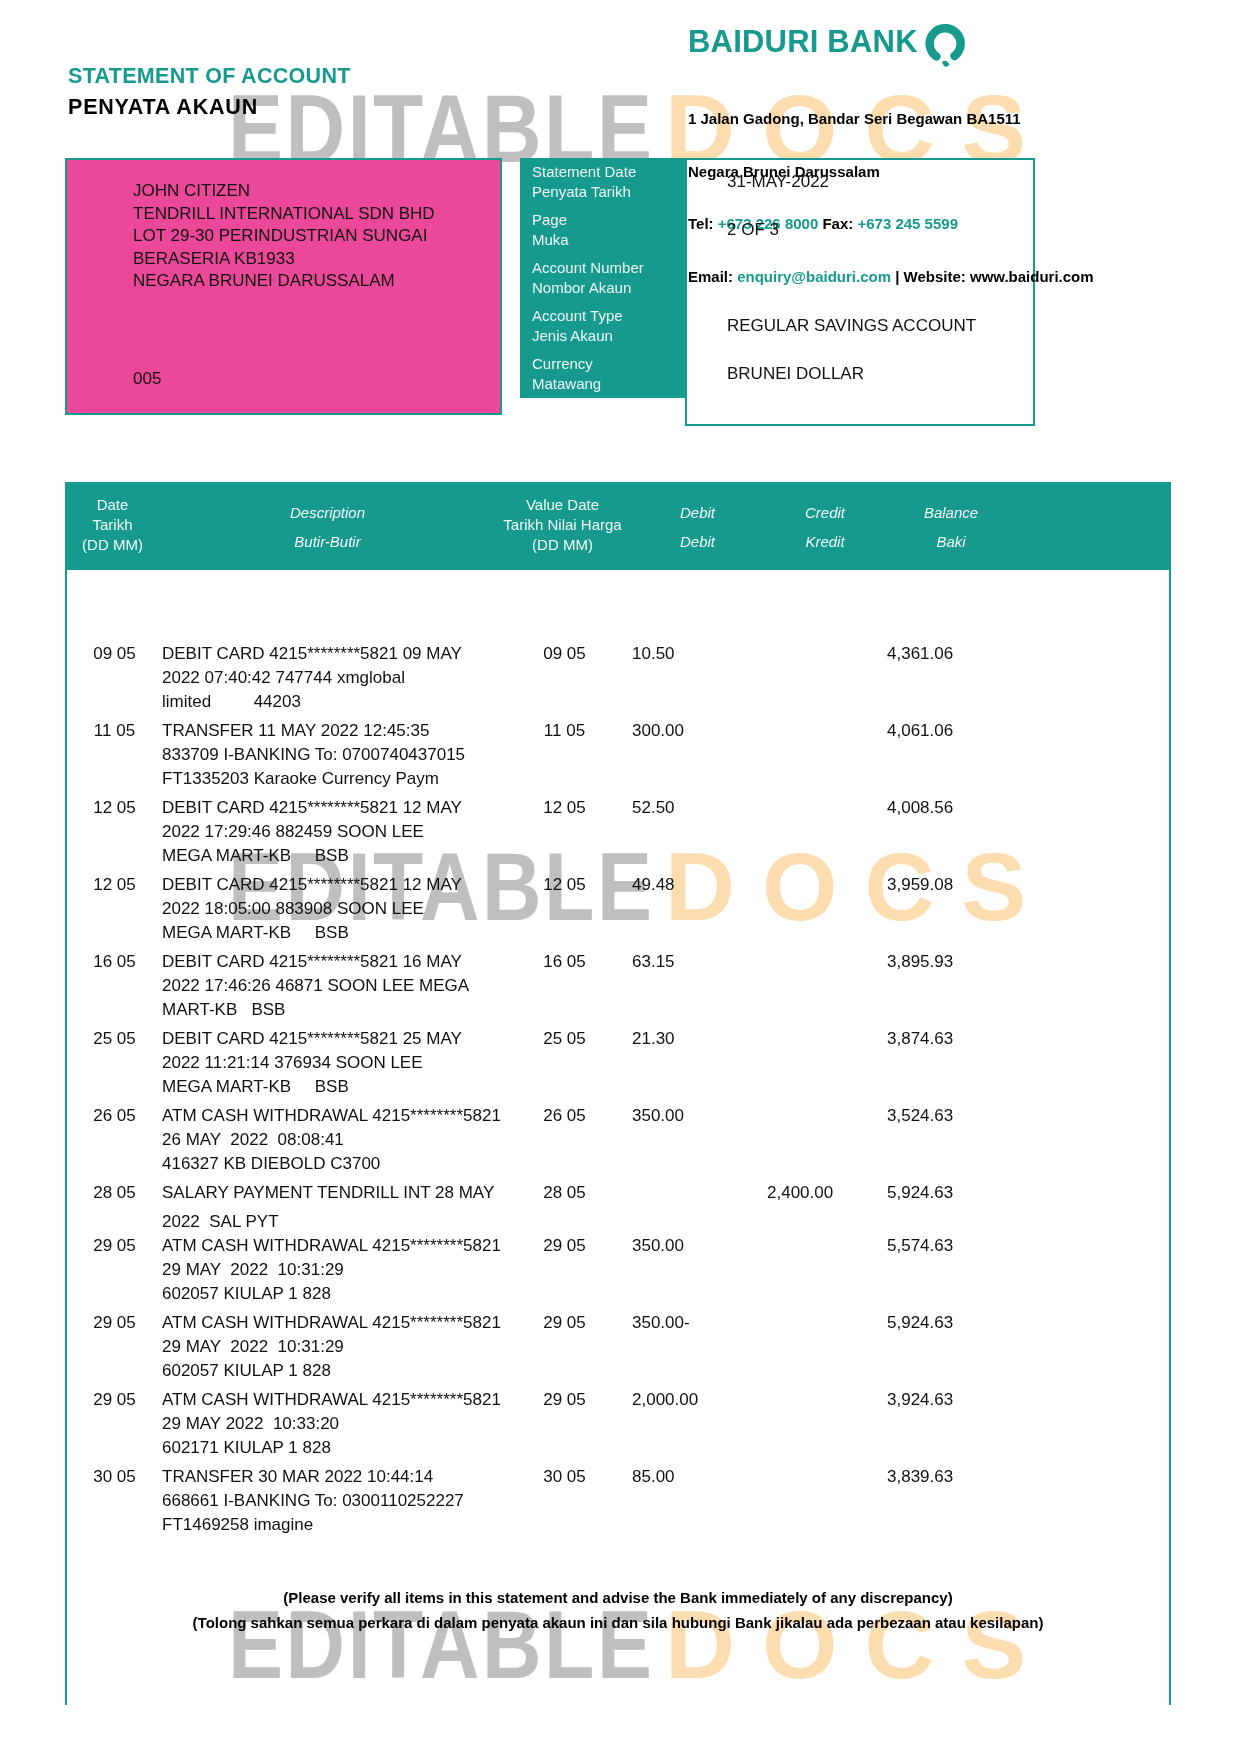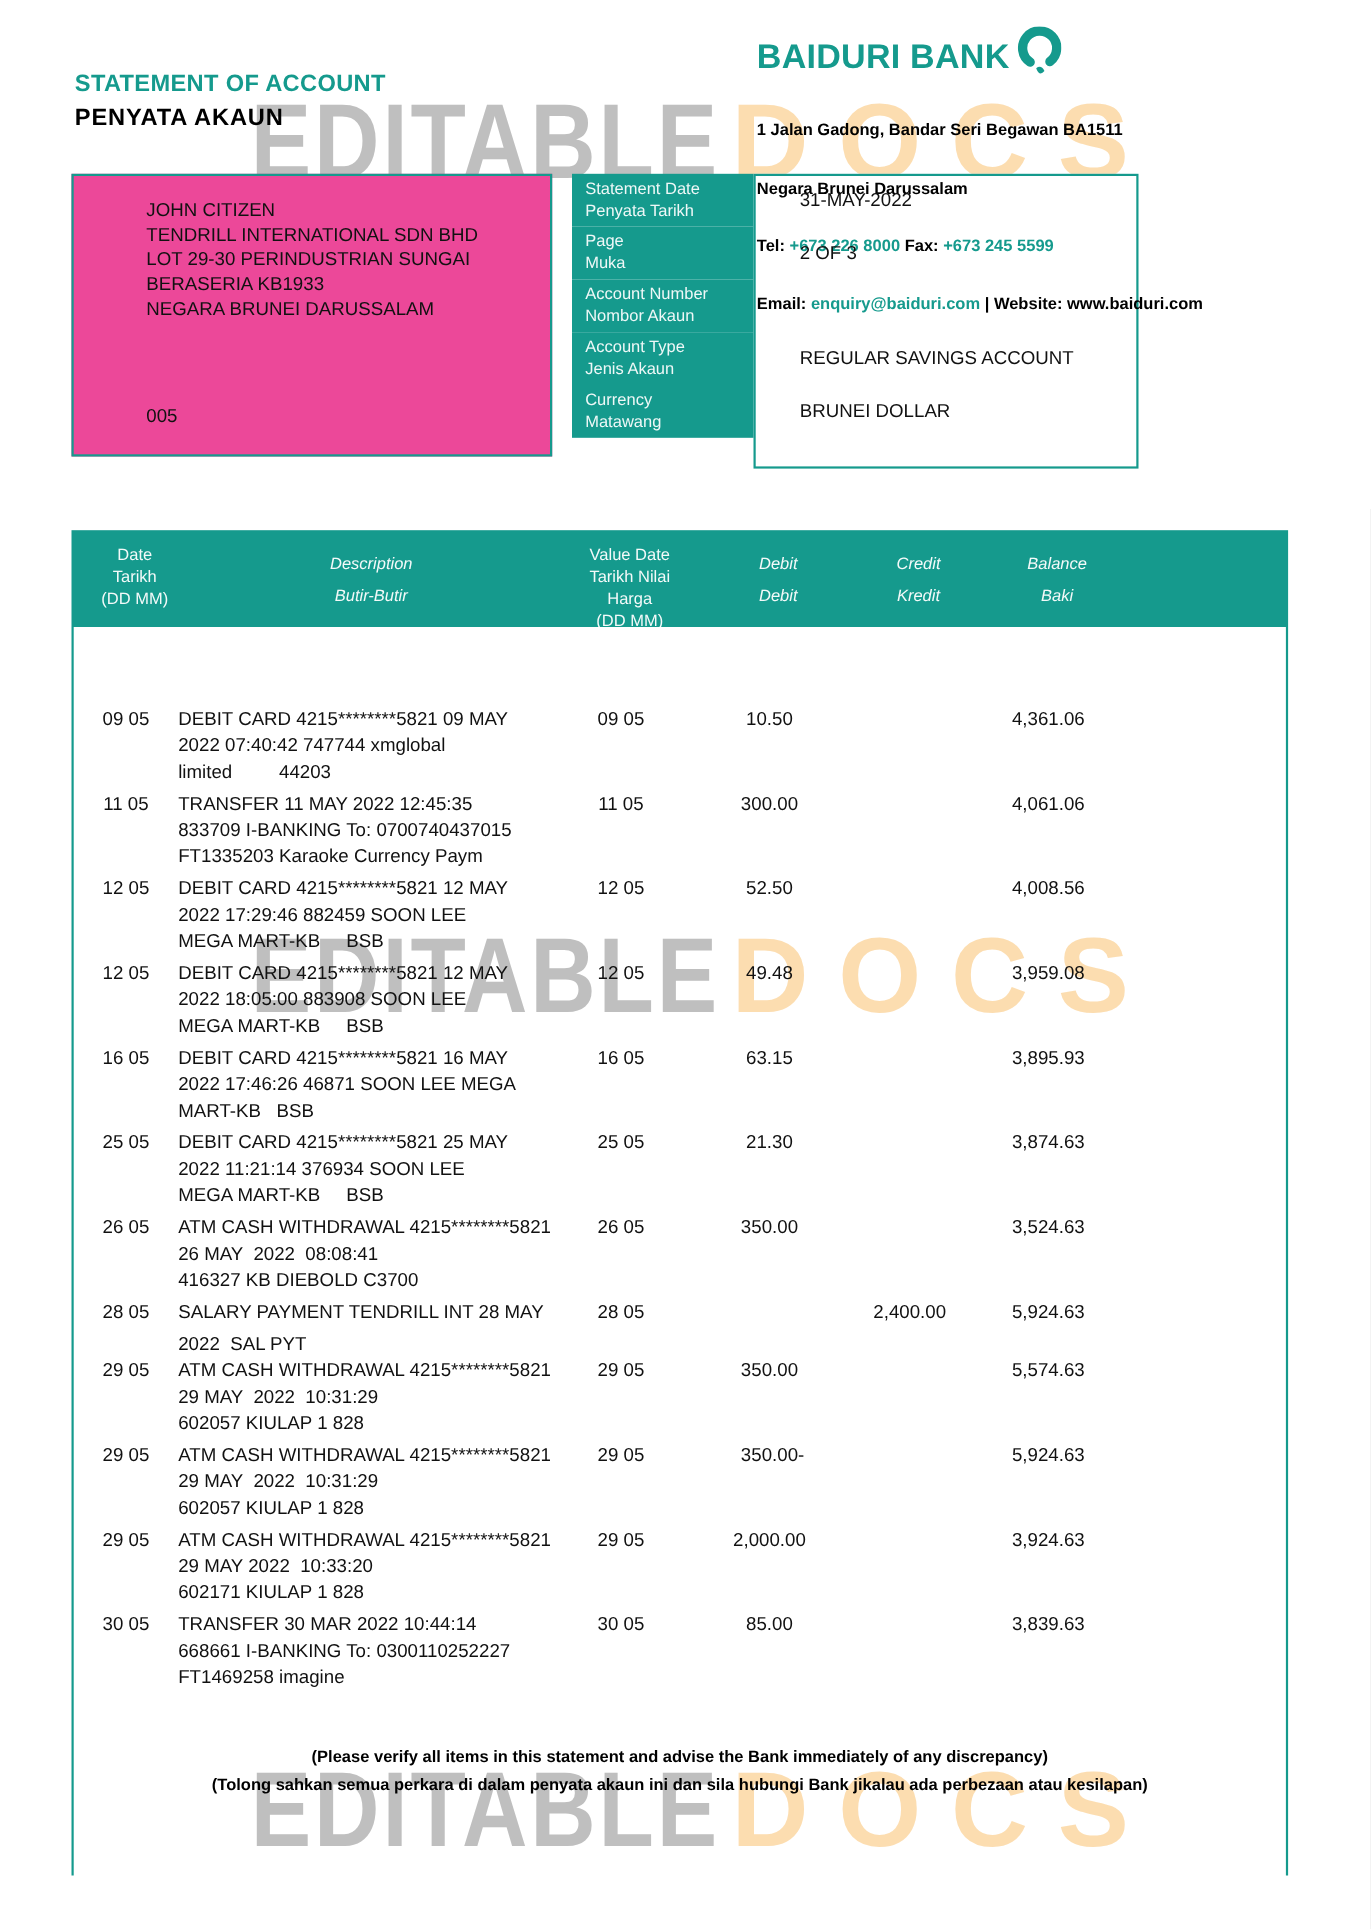--- a/index.html
+++ b/index.html
@@ -17,21 +17,21 @@
     position:absolute;left:0;top:0;font-size:97px;font-weight:800;line-height:1;
     letter-spacing:3px;transform:scaleX(.85);transform-origin:left top;
     color:rgba(138,138,138,.55);white-space:nowrap;
   }
   .wm-word2{
     position:absolute;left:437px;top:0;font-size:97px;font-weight:800;line-height:1;
     letter-spacing:27px;color:rgba(247,166,48,.38);white-space:nowrap;
   }
   
   .brand{position:absolute;left:688px;top:24px;z-index:2;}
-  .logo-row{display:flex;align-items:flex-end;gap:7px;}
+  .logo-row{display:flex;align-items:flex-start;gap:7px;}
   .logo-text{font-size:31px;font-weight:800;color:var(--teal);letter-spacing:0.2px;}
   .brand-address{margin-top:5px;font-size:15px;font-weight:600;line-height:17.5px;color:#000;white-space:pre;}
   .teal-text{color:var(--teal);}
   
   .doc-title{position:absolute;left:68px;top:64px;z-index:2;}
   .doc-title-en{font-size:21.5px;font-weight:700;color:var(--teal);letter-spacing:.3px;}
   .doc-title-ms{font-size:21.5px;font-weight:600;color:#000;margin-top:6px;letter-spacing:.8px;}
   
   .recipient-box{position:absolute;left:65px;top:158px;width:437px;height:257px;
     border:2px solid var(--teal);box-sizing:border-box;background:#ec4899;z-index:1;}
@@ -43,32 +43,32 @@
   .account-details{position:absolute;left:520px;top:158px;z-index:2;display:flex;flex-direction:column;gap:0;}
   .detail-row{display:flex;align-items:stretch;height:48px;}
   .detail-label{width:165px;box-sizing:border-box;background:var(--teal);
     color:rgba(255,255,255,.93);font-size:15px;line-height:20px;padding:4px 0 0 12px;}
   .detail-value{width:340px;box-sizing:border-box;padding-left:42px;display:flex;
     align-items:center;font-size:17px;color:#111;}
   
   .tbl-cols{display:grid;grid-template-columns:95px 335px 135px 135px 120px 132px 1fr;}
   .table-header{position:absolute;left:65px;top:482px;width:1106px;height:88px;
     background:var(--teal);z-index:1;color:rgba(255,255,255,.95);font-size:15px;box-sizing:border-box;}
-  .th{text-align:center;margin-left:20px;}
+  .th{text-align:center;}
   .th-3{padding-top:13px;line-height:20px;}
   .th-2{padding-top:16px;line-height:29px;font-style:italic;}
   .table-body{position:absolute;left:65px;top:570px;width:1106px;height:1135px;
     border-left:2px solid var(--teal);border-right:2px solid var(--teal);
     box-sizing:border-box;padding-top:72px;z-index:1;}
   .t-row{align-items:start;font-size:17px;color:#111;margin-bottom:5px;}
   .t-row.short{margin-bottom:0;}
   .t-row.short .dline:nth-child(2){margin-top:5px;}
   .dline{line-height:24px;white-space:pre;}
   .c-date,.c-vdate{text-align:center;line-height:24px;}
-  .c-debit,.c-credit,.c-balance{text-align:center;line-height:24px;position:relative;white-space:nowrap;}
+  .c-debit,.c-credit,.c-balance{text-align:left;line-height:24px;position:relative;white-space:nowrap;}
   .trail-minus{position:absolute;}
   .statement-footer{margin-top:52px;text-align:center;font-size:15px;font-weight:700;color:#000;}
   .sf-line2{margin-top:8px;}
 </style>
 </head>
 <body>
 
 <div class="page">
 
   <div class="wm" style="top:80px">

